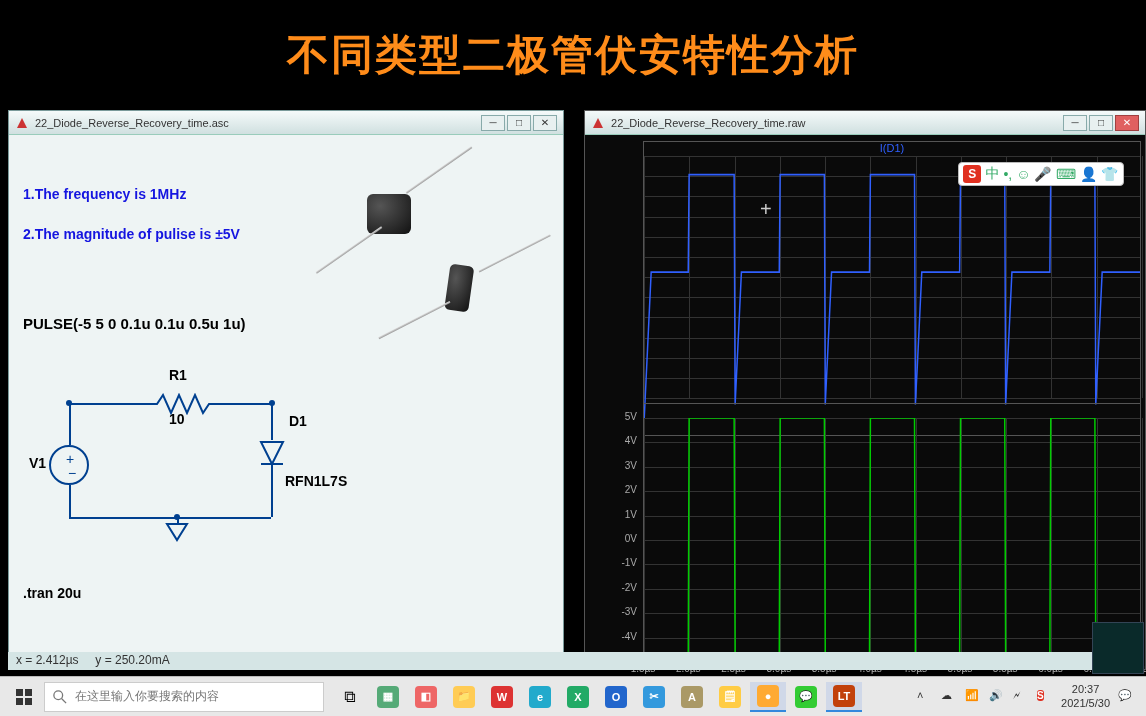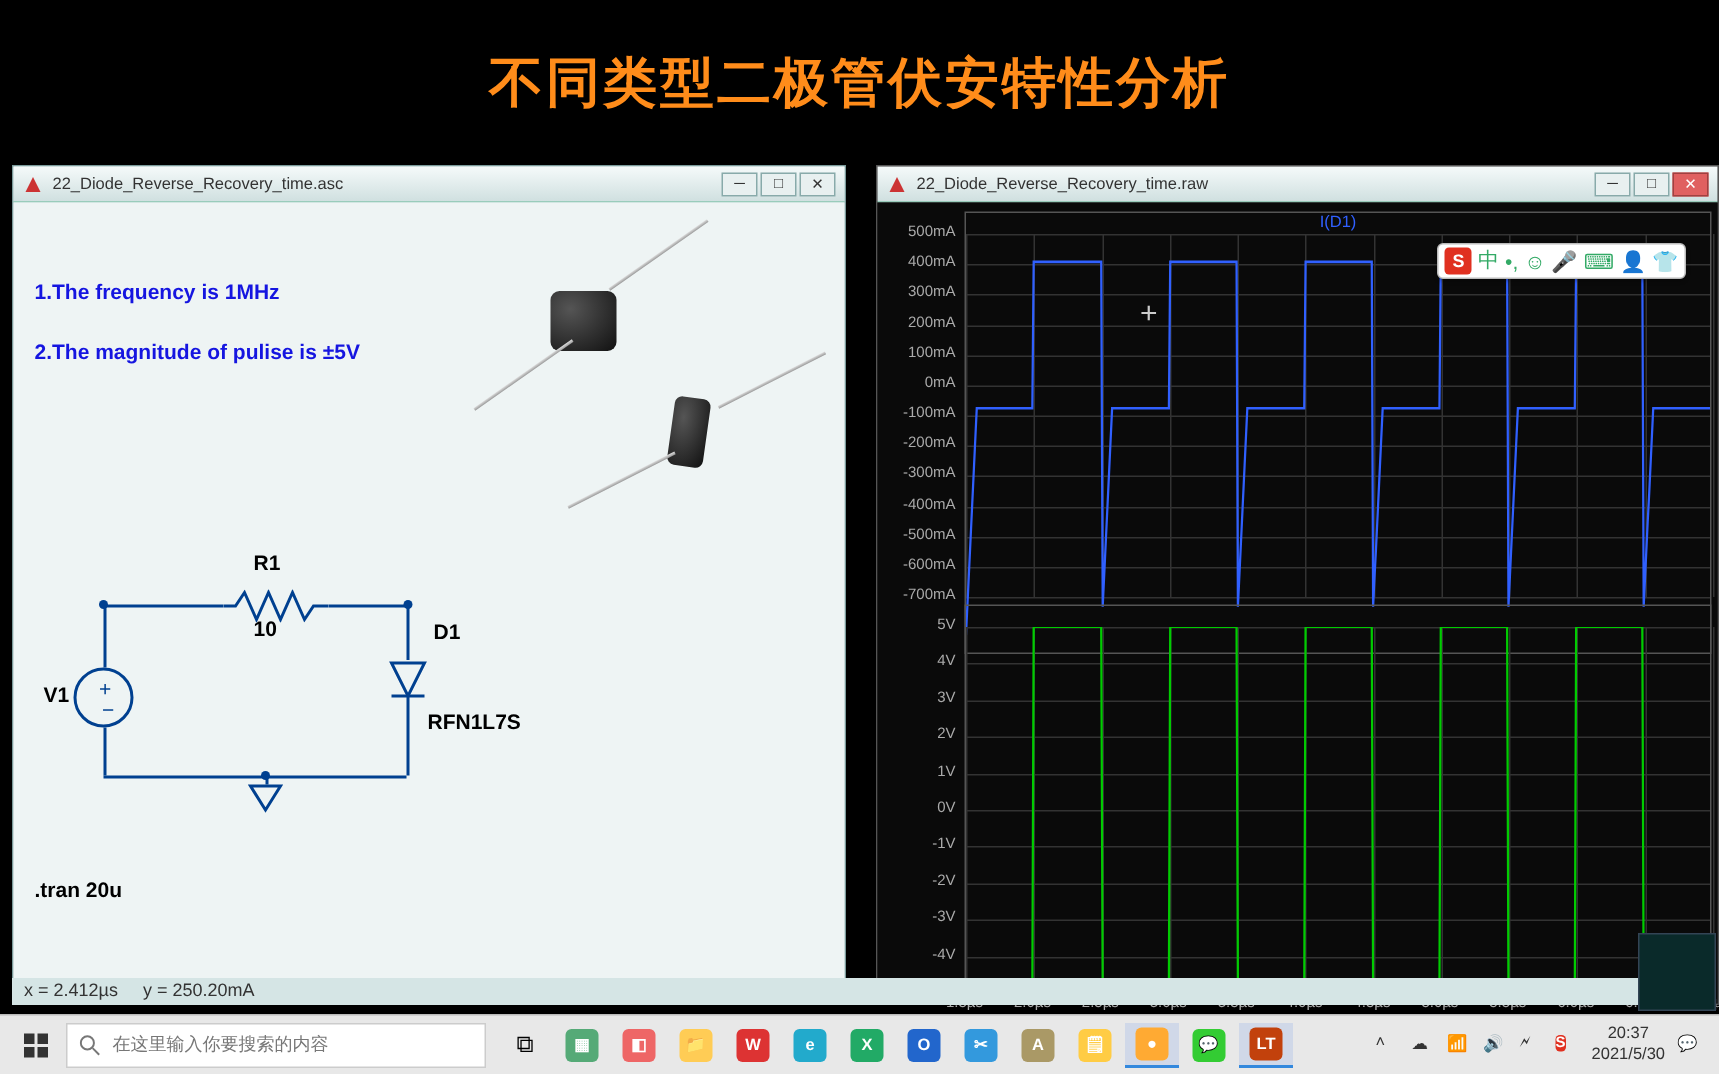--- a/index.html
+++ b/index.html
@@ -13,21 +13,21 @@
 }
 .title-banner {
   width: 100%;
   height: 110px;
   background: #000;
   display: flex;
   align-items: center;
   justify-content: center;
 }
 .title-text {
-  font-size: 36px;
+  font-size: 42px;
   font-weight: bold;
   color: #ff8c1a;
   letter-spacing: 2px;
 }
 .main-area {
   position: absolute;
   top: 110px;
   left: 0;
   width: 1146px;
   height: 566px;
@@ -304,20 +304,21 @@
       <span class="tb-title">22_Diode_Reverse_Recovery_time.asc</span>
       <div class="tb-controls">
         <div class="tb-btn">─</div>
         <div class="tb-btn">□</div>
         <div class="tb-btn">✕</div>
       </div>
     </div>
     <div class="left-canvas">
       <div class="notes note1">1.The frequency is 1MHz</div>
       <div class="notes note2">2.The magnitude of pulise is ±5V</div>
+      <div class="pulse-line">PULSE(-5 5 0 0.1u 0.1u 0.5u 1u)</div>
 
       <div class="diode-photo dp1">
         <div class="lead l1"></div>
           <div class="diode-body"></div>
           <div class="lead l2"></div>
       </div>
       <div class="diode-photo dp2">
         <div class="lead l1"></div>
           <div class="diode-body"></div>
           <div class="lead l2"></div>
@@ -382,35 +383,20 @@
       </span>
       <span class="tb-title">22_Diode_Reverse_Recovery_time.raw</span>
       <div class="tb-controls">
         <div class="tb-btn">─</div>
         <div class="tb-btn">□</div>
         <div class="tb-btn close">✕</div>
       </div>
     </div>
     <div class="plot-area">
 
-      <div class="y-axis" id="ytop" style="top:6px;height:256px">
-          <div class="y-tick" style="top: 8px;">500mA</div>
-          <div class="y-tick" style="top: 28.1667px;">400mA</div>
-          <div class="y-tick" style="top: 48.3333px;">300mA</div>
-          <div class="y-tick" style="top: 68.5px;">200mA</div>
-          <div class="y-tick" style="top: 88.6667px;">100mA</div>
-          <div class="y-tick" style="top: 108.833px;">0mA</div>
-          <div class="y-tick" style="top: 129px;">-100mA</div>
-          <div class="y-tick" style="top: 149.167px;">-200mA</div>
-          <div class="y-tick" style="top: 169.333px;">-300mA</div>
-          <div class="y-tick" style="top: 189.5px;">-400mA</div>
-          <div class="y-tick" style="top: 209.667px;">-500mA</div>
-          <div class="y-tick" style="top: 229.833px;">-600mA</div>
-          <div class="y-tick" style="top: 250px;">-700mA</div>
-        </div>
       <div class="plot plot-top">
         <div class="plot-title">I(D1)</div>
         <div id="gridtop">
             <div class="grid-line-h" style="top: 14px;"></div>
             <div class="grid-line-h" style="top: 34.1667px;"></div>
             <div class="grid-line-h" style="top: 54.3333px;"></div>
             <div class="grid-line-h" style="top: 74.5px;"></div>
             <div class="grid-line-h" style="top: 94.6667px;"></div>
             <div class="grid-line-h" style="top: 114.833px;"></div>
             <div class="grid-line-h" style="top: 135px;"></div>

